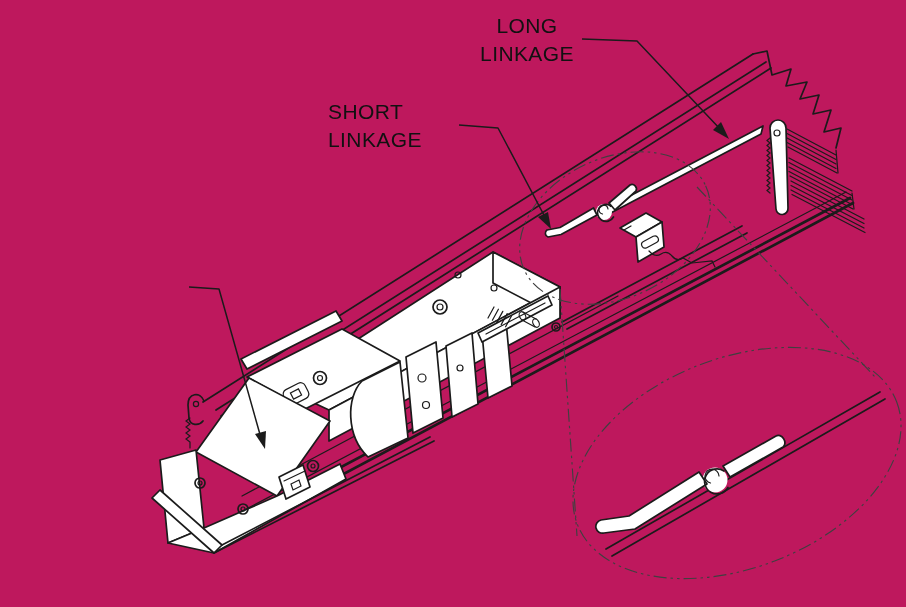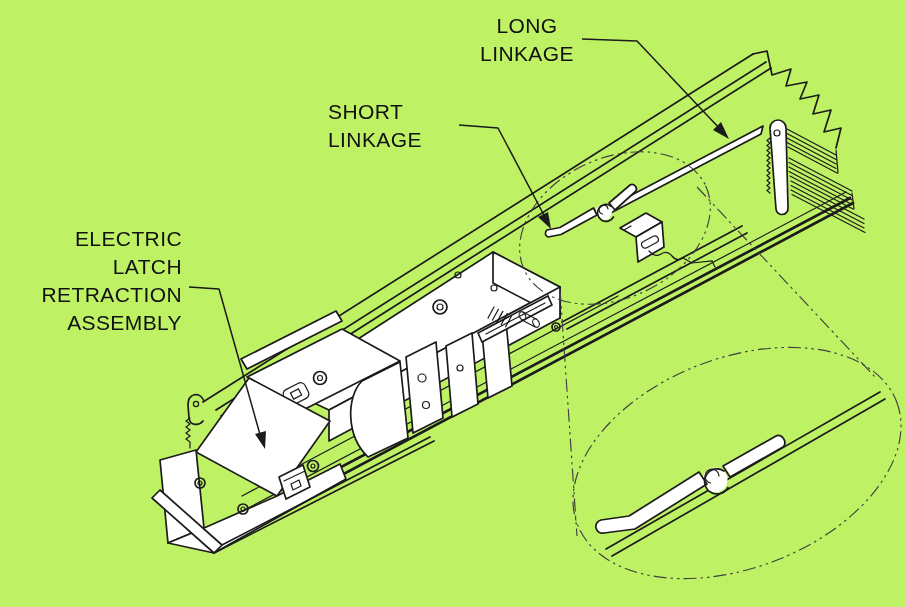--- a/index.html
+++ b/index.html
@@ -1,17 +1,17 @@
 <!DOCTYPE html>
 <html><head>
 <meta charset="utf-8">
 <style>
   html,body{margin:0;padding:0;background:#fff;}
   #stage{
-    position:relative;width:906px;height:607px;background:#bef264;overflow:hidden;
+    position:relative;width:906px;height:607px;background:#be185d;overflow:hidden;
     font-family:"Liberation Sans",sans-serif;
   }
   #drawing{position:absolute;left:0;top:0;}
   .callout-label{
     position:absolute;
     font-size:21px;line-height:28px;letter-spacing:.4px;
     color:#111;white-space:pre-line;
   }
   #label-long{left:447px;top:12px;width:160px;text-align:center;}
   #label-short{left:328px;top:98px;width:155px;text-align:left;}
@@ -215,17 +215,13 @@
     <g>
       <path class="leader" d="M189,287 L219,289 L261,438"></path>
       <polygon class="arrow" points="265,449 255,434 266,431"></polygon>
     </g>
   </svg>
 
   <div id="label-long" class="callout-label">LONG
 LINKAGE</div>
   <div id="label-short" class="callout-label">SHORT
 LINKAGE</div>
-  <div id="label-elra" class="callout-label">ELECTRIC
-LATCH
-RETRACTION
-ASSEMBLY</div>
 </div>
 
 </body></html>

